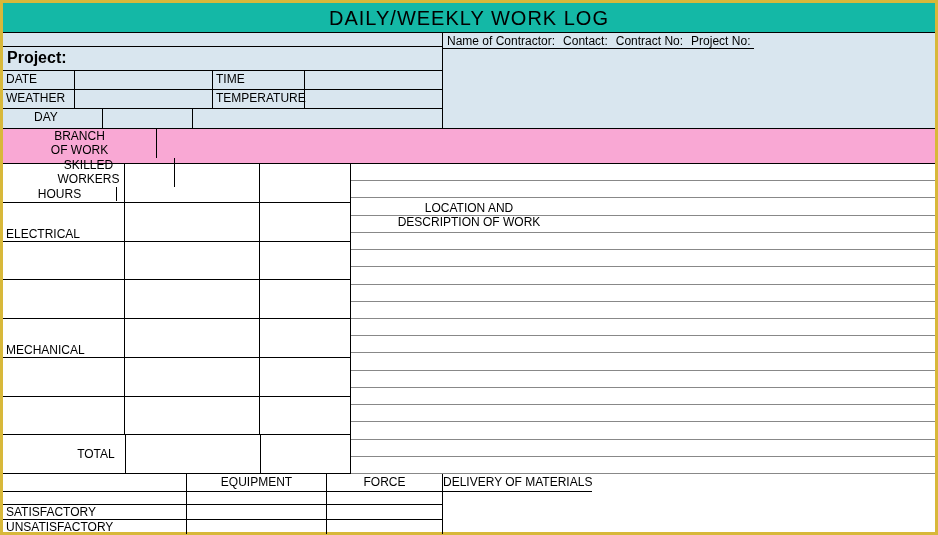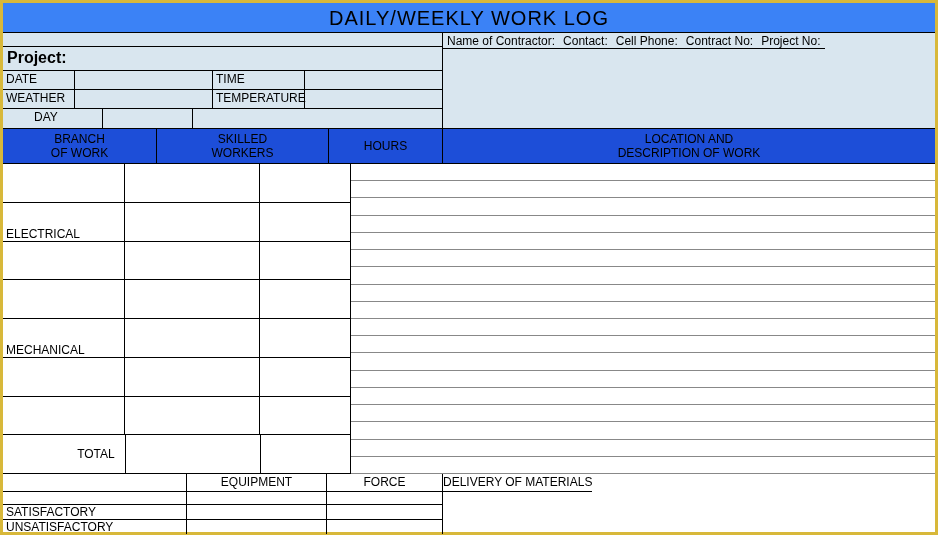--- a/index.html
+++ b/index.html
@@ -10,21 +10,21 @@
     width: 938px;
     height: 535px;
   }
   .sheet {
     border: 3px solid #d8b83a;
     width: 938px;
     height: 535px;
     position: relative;
   }
   .title-bar {
-    background: #3b82f6;
+    background: #14b8a6;
     height: 30px;
     text-align: center;
     font-size: 20px;
     font-weight: normal;
     line-height: 30px;
     letter-spacing: 1px;
     border-bottom: 1px solid #000;
   }
   .info-row {
     display: flex;
@@ -75,26 +75,27 @@
     flex-direction: row;
     font-size: 12px;
   }
   .info-right .spacer { height: 14px; border-bottom: 1px solid #000; }
   .info-right > div { padding: 1px 4px; border-bottom: 1px solid #000; height: 16px; line-height:14px;}
   .info-right > div:first-child { height:14px; padding:0;}
   .info-right > div:last-child { border-bottom: 1px solid #000; }
 
   .headers {
     display: flex;
-    background: #1d4ed8;
+    background: #f9a8d4;
     height: 36px;
     font-size: 12px;
     text-align: center;
     border-top: 1px solid #000;
     border-bottom: 1px solid #000;
+    flex-direction: column;
   }
   .headers > div {
     border-right: 1px solid #000;
     display: flex;
     align-items: center;
     justify-content: center;
     flex-direction: column;
     line-height: 1.2;
   }
   .headers > div:last-child { border-right: none; }
@@ -208,21 +209,20 @@
       <div class="one-col">
         <div class="lab1">DAY</div>
         <div class="val1"></div>
         <div class="rest"></div>
       </div>
     </div>
     <div class="info-right">
       <div class="spacer"></div>
       <div>Name of Contractor:</div>
       <div>Contact:</div>
-      <div>Cell Phone:</div>
       <div>Contract No:</div>
       <div>Project No:</div>
     </div>
   </div>
 
   <div class="headers">
     <div class="col-branch">
       <span>BRANCH</span>
       <span>OF WORK</span>
     </div>

